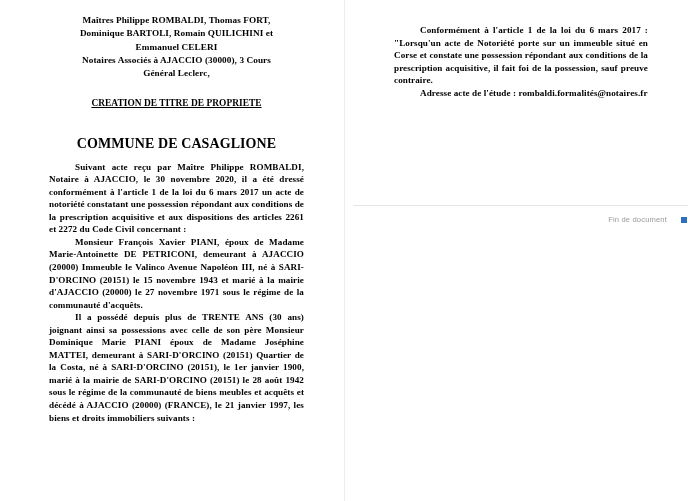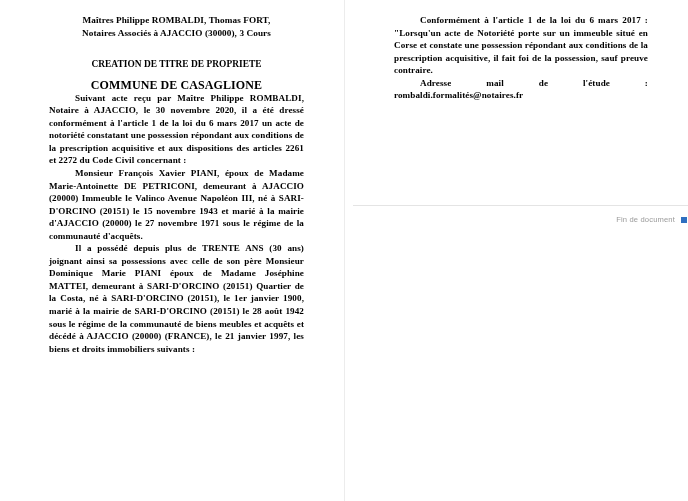--- a/index.html
+++ b/index.html
@@ -47,50 +47,51 @@
     text-align: center;
     font-weight: bold;
   }
   .head-block {
     font-size: 9.2px;
     line-height: 13.3px;
     margin: 0 0 0 0;
   }
   .title-main {
     font-size: 9.4px;
+    text-decoration: underline;
     margin: 17px 0 0 0;
     letter-spacing: 0.004em;
   }
   .title-sub {
-    font-size: 12px;
-    margin: 9px 0 0 0;
+    font-size: 14px;
+    margin: 28px 0 0 0;
   }
   .para {
     margin: 0;
     text-indent: 26px;
     text-align: justify;
   }
   .para-first {
-    margin-top: 0;
+    margin-top: 10px;
   }
   .rule {
     position: absolute;
     left: 8px;
     right: 0px;
     top: 205px;
     height: 1px;
     background: #e4e4e4;
   }
   .endmark {
     position: absolute;
     right: 1px;
     top: 215px;
     display: flex;
     align-items: center;
-    gap: 6px;
+    gap: 14px;
     font-family: "Liberation Sans", sans-serif;
     font-size: 7.6px;
     font-weight: normal;
     color: #9a9a9a;
     letter-spacing: 0.02em;
   }
   .endmark-square {
     width: 6px;
     height: 6px;
     background: #2f6fc0;
@@ -100,38 +101,41 @@
 </head>
 <body>
 
 <div class="viewer">
 
   <div class="page page-left">
     <div class="doc">
 
       <div class="center head-block">
         <div>Maîtres Philippe ROMBALDI, Thomas FORT,</div>
+        <div>Dominique BARTOLI, Romain QUILICHINI et</div>
+        <div>Emmanuel CELERI</div>
         <div>Notaires Associés à AJACCIO (30000), 3 Cours</div>
+        <div>Général Leclerc,</div>
       </div>
 
       <div class="center title-main">CREATION DE TITRE DE PROPRIETE</div>
 
       <div class="center title-sub">COMMUNE DE CASAGLIONE</div>
 
       <p class="para para-first">Suivant acte reçu par Maître Philippe ROMBALDI, Notaire à AJACCIO, le 30 novembre 2020, il a été dressé conformément à l'article 1 de la loi du 6 mars 2017 un acte de notoriété constatant une possession répondant aux conditions de la prescription acquisitive et aux dispositions des articles 2261 et 2272 du Code Civil concernant :</p>
       <p class="para">Monsieur François Xavier PIANI, époux de Madame Marie-Antoinette DE PETRICONI, demeurant à AJACCIO (20000) Immeuble le Valinco Avenue Napoléon III, né à SARI-D'ORCINO (20151) le 15 novembre 1943 et marié à la mairie d'AJACCIO (20000) le 27 novembre 1971 sous le régime de la communauté d'acquêts.</p>
       <p class="para">Il a possédé depuis plus de TRENTE ANS (30 ans) joignant ainsi sa possessions avec celle de son père Monsieur Dominique Marie PIANI époux de Madame Joséphine MATTEI, demeurant à SARI-D'ORCINO (20151) Quartier de la Costa, né à SARI-D'ORCINO (20151), le 1er janvier 1900, marié à la mairie de SARI-D'ORCINO (20151) le 28 août 1942 sous le régime de la communauté de biens meubles et acquêts et décédé à AJACCIO (20000) (FRANCE), le 21 janvier 1997, les biens et droits immobiliers suivants :</p>
 
     </div>
   </div>
 
   <div class="page page-right">
     <div class="doc">
       <p class="para para-first">Conformément à l'article 1 de la loi du 6 mars 2017 : "Lorsqu'un acte de Notoriété porte sur un immeuble situé en Corse et constate une possession répondant aux conditions de la prescription acquisitive, il fait foi de la possession, sauf preuve contraire.</p>
-      <p class="para">Adresse mail de l'étude : rombaldi.formalités@notaires.fr</p>
+      <p class="para">Adresse acte de l'étude : rombaldi.formalités@notaires.fr</p>
     </div>
 
     <div class="rule"></div>
 
     <div class="endmark">
       <span>Fin de document</span>
       <span class="endmark-square"></span>
     </div>
   </div>
 

